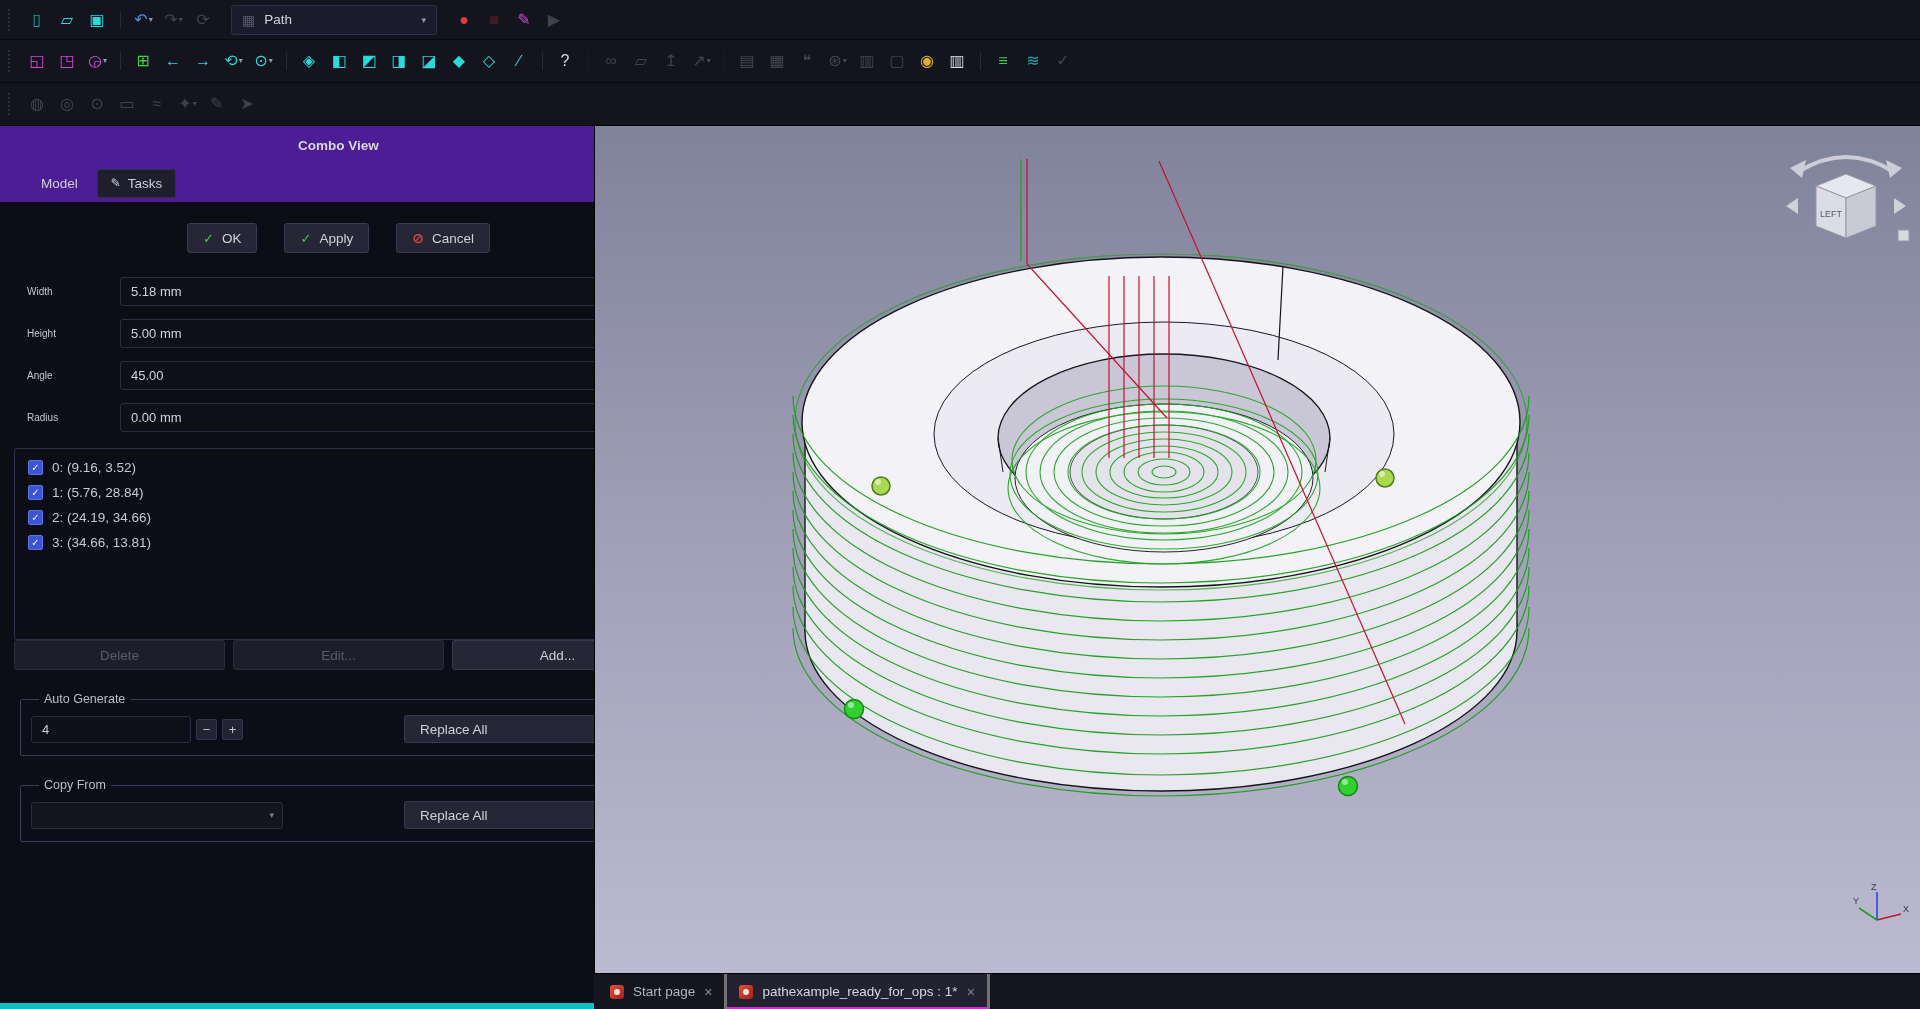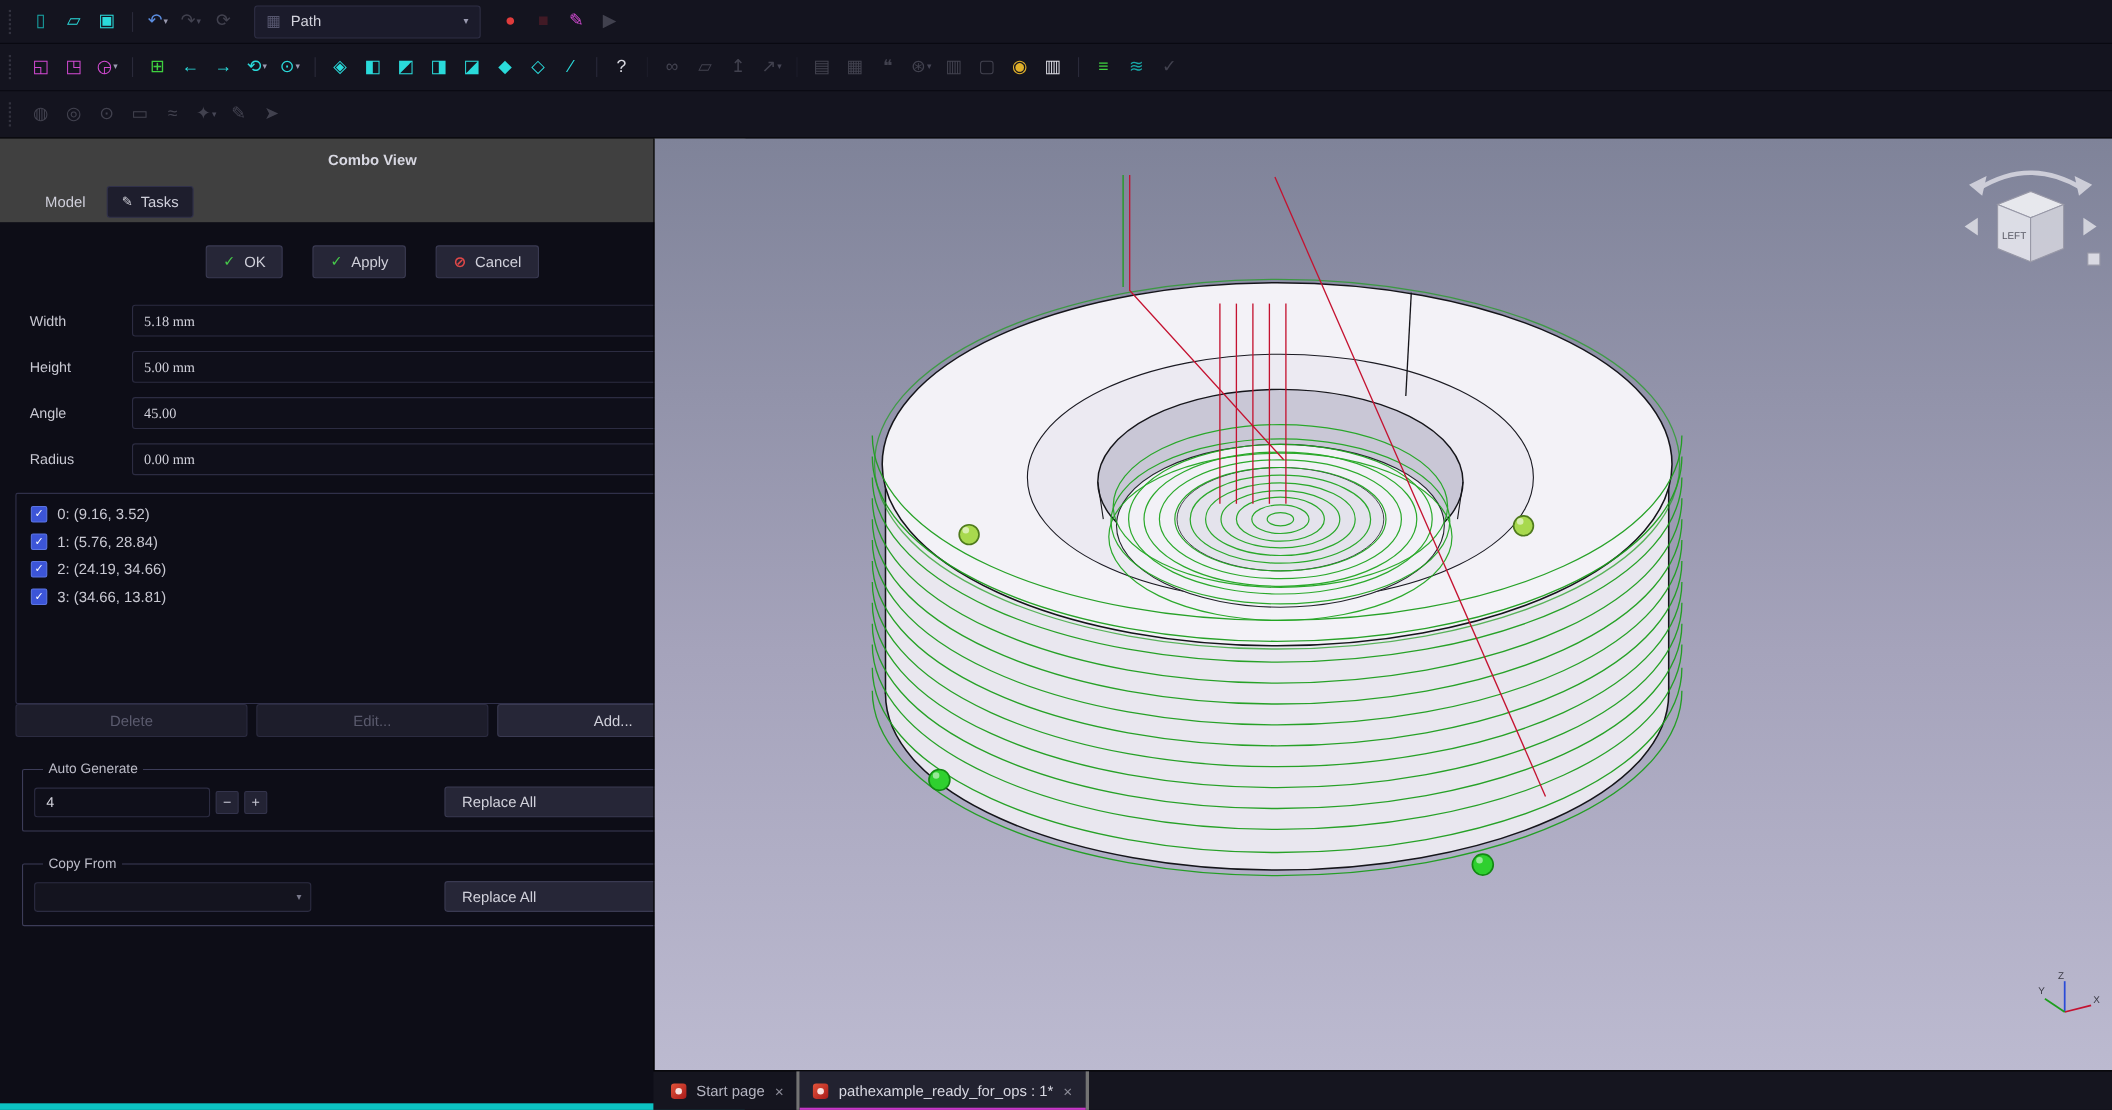--- a/index.html
+++ b/index.html
@@ -28,21 +28,21 @@
   [data-tone="teal"]{color:#18a8a8}
   [data-tone="white"]{color:#d8d8e0}
   [data-tone="multi"]{color:#e0b02a}
   .tbi[data-state="disabled"]{opacity:.38}
   .wb-select{display:flex;align-items:center;gap:9px;background:#1b1b2b;border:1px solid #2e2e44;
     border-radius:3px;height:30px;padding:0 10px;width:206px;margin:0 12px;font-size:13.5px;color:#d2d2dc}
   .wb-select .wb-ic{color:#56566e;font-size:14px}
   .wb-select .wb-caret{margin-left:auto;font-size:9px;color:#9a9ab0}
 
   
-  #left{position:absolute;top:126px;left:0;width:678px;bottom:0;background:#404040;border-right:1px solid #000}
+  #left{position:absolute;top:126px;left:0;width:678px;bottom:0;background:#4c1d95;border-right:1px solid #000}
   .cv-header{height:38px;display:flex;align-items:center;justify-content:center;position:relative;
     font-weight:bold;font-size:13.5px;color:#d8d8e2}
   .cv-float{position:absolute;right:8px;top:10px;font-size:10px;color:#8a8a9a}
   .cv-tabs{display:flex;gap:6px;padding:0 28px;height:38px;align-items:center}
   .cv-tab{display:flex;align-items:center;gap:7px;padding:6px 13px;font-size:13.5px;color:#cfcfda;border-radius:3px}
   .cv-tab.active{background:#1e1e2d;border:1px solid #30304a}
   .cv-tab .tab-ic{font-size:12px;color:#d8d8e0}
   .task-area{position:absolute;top:76px;left:0;right:0;bottom:0;background:#0d0d17}
   .task-actions{display:flex;justify-content:center;gap:27px;margin:21px 0 24px}
   .btn{display:flex;align-items:center;gap:8px;background:#262637;border:1px solid #3a3a52;border-radius:3px;
@@ -54,24 +54,24 @@
   .ht-header{height:26px;background:linear-gradient(180deg,#ff5ef0,#cc22cc);display:flex;align-items:center;
     padding:0 7px;border:1px solid #e83ae8;border-radius:2px 2px 0 0}
   .ht-task-ic{width:13px;height:13px;background:#30303c;border:1px solid #5a5a66;border-radius:2px;position:relative}
   .ht-task-ic::after{content:"";position:absolute;left:3px;top:3px;width:5px;height:5px;background:#e07828;border-radius:1px}
   .ht-title{flex:1;text-align:center;color:#1c1c34;font-weight:bold;font-size:13px}
   .ht-close{width:16px;height:16px;border-radius:50%;background:#4a2050;color:#eec4ee;font-size:9px;
     display:flex;align-items:center;justify-content:center;border:1px solid #7a3a80}
 
   .ht-fields{margin-top:22px;display:flex;flex-direction:column;gap:13px}
   .f-row{display:flex;align-items:center}
-  .f-label{width:106px;font-size:13px;padding-left:13px;color:#c8c8d2}
+  .f-label{width:106px;font-size:10px;padding-left:13px;color:#c8c8d2}
   .f-control{flex:1;position:relative;height:29px;margin-right:2px}
   input.txt{width:100%;height:100%;background:#0f0f1a;border:1px solid #2c2c42;border-radius:3px;
-    color:#d2d2dc;font-size:13px;padding:0 56px 0 10px;font-family:Liberation Serif, serif;outline:none}
+    color:#d2d2dc;font-size:13px;padding:0 56px 0 10px;font-family:Liberation Sans, sans-serif;outline:none}
   .valid-badge{position:absolute;right:4px;top:4px;width:21px;height:21px;border-radius:50%;
     background:radial-gradient(circle at 35% 30%,#6fdc72,#2f9e36);color:#fff;font-size:12px;font-weight:bold;
     display:flex;align-items:center;justify-content:center;border:1px solid #257a2b}
   .spin-group{position:absolute;right:5px;top:4px;display:flex;gap:4px}
   .spin-btn{width:21px;height:21px;background:#232334;border:1px solid #34344c;border-radius:2px;color:#c8c8d4;
     font-size:13px;display:flex;align-items:center;justify-content:center;font-family:inherit}
 
   .tag-list{border:1px solid #30304a;margin-top:16px;height:192px;padding:11px 13px;display:flex;
     flex-direction:column;gap:10px;border-radius:2px}
   .tag-row{display:flex;align-items:center;gap:9px;font-size:13.5px}

